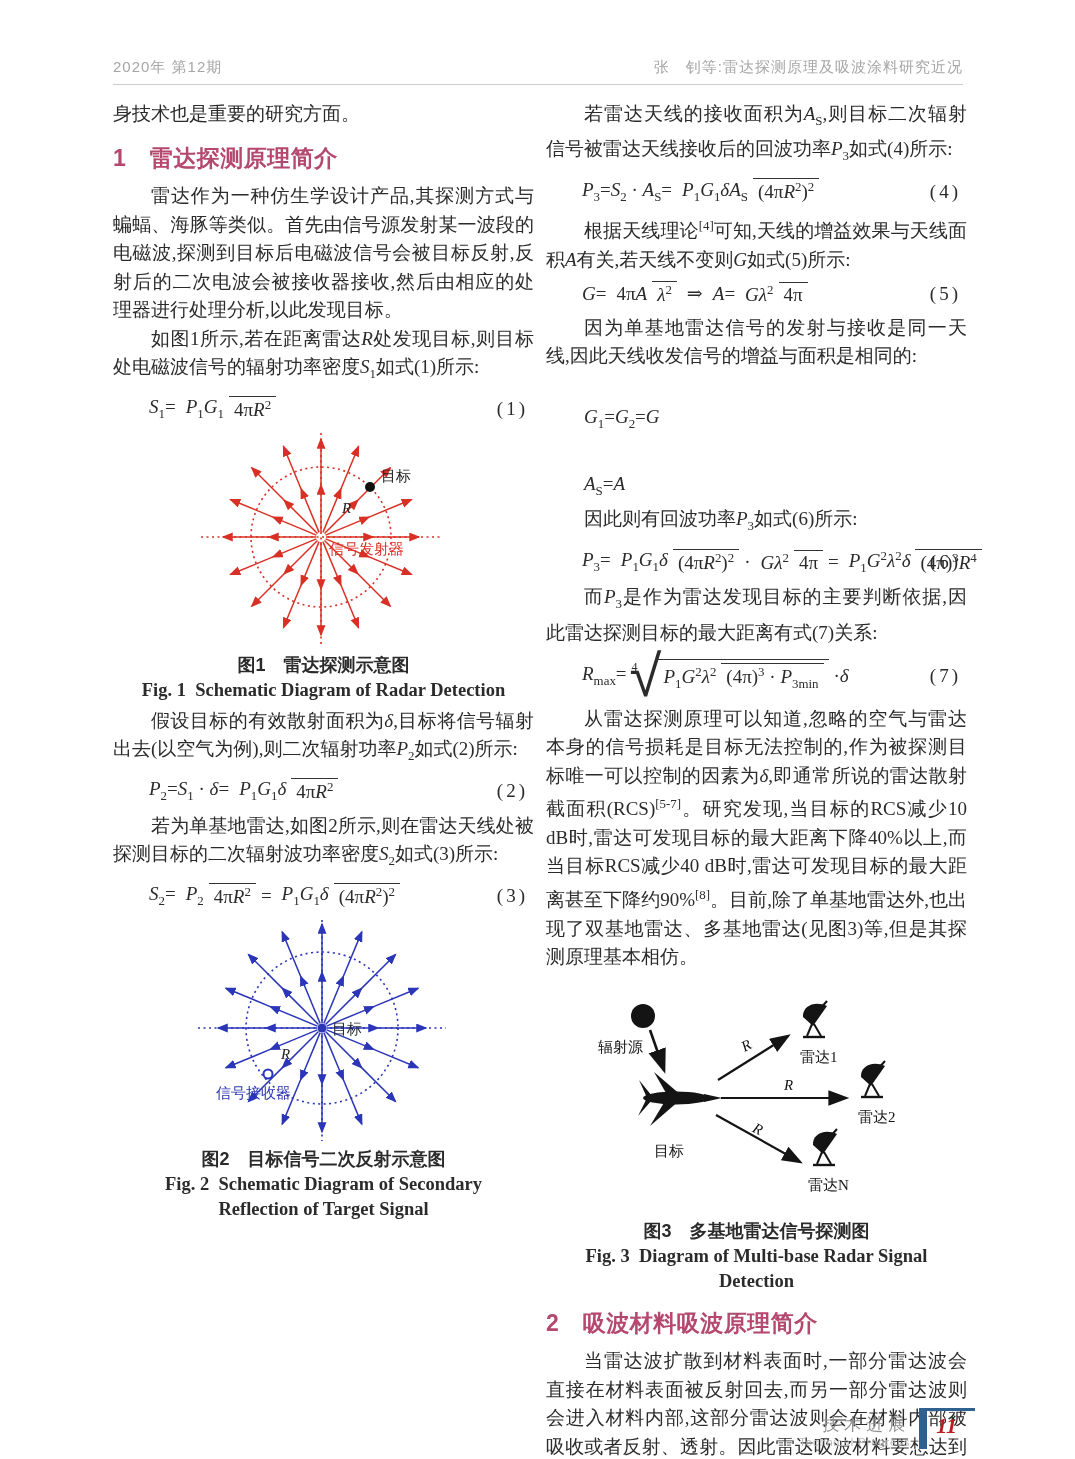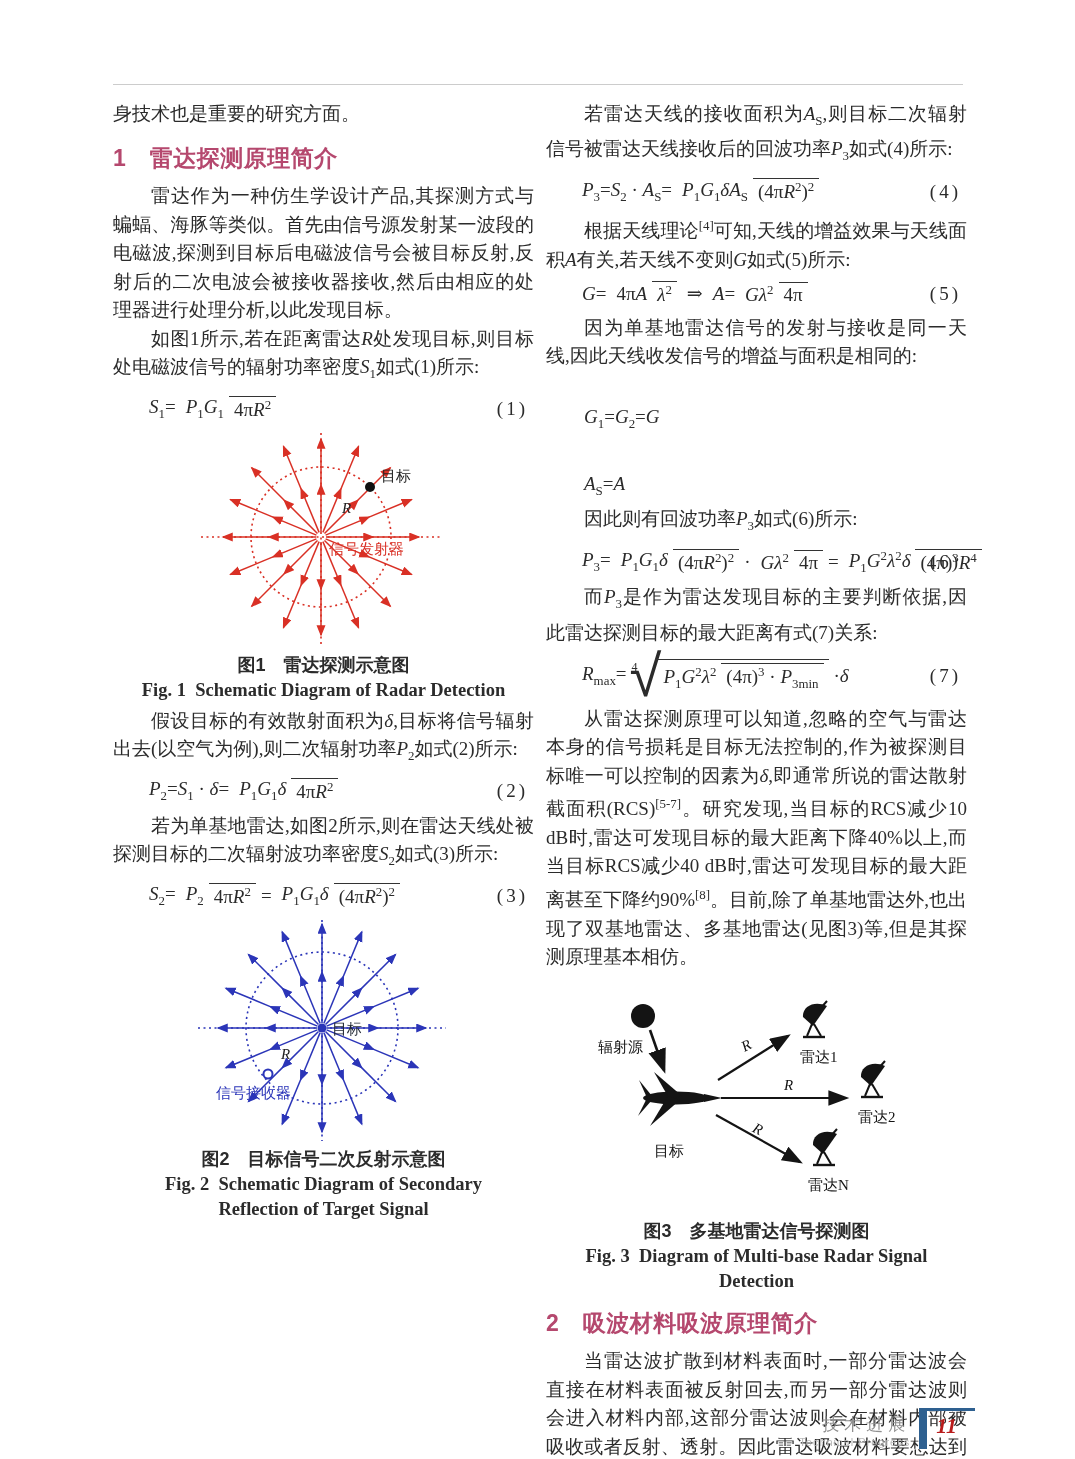--- a/index.html
+++ b/index.html
@@ -48,20 +48,24 @@
   .f-en{font-size:11px;color:#b8b8b8;letter-spacing:1px;}
   .f-page{border-top:3px solid #2e6090;border-left:8px solid #2e6090;padding:2px 18px 10px 9px;}
   .f-num{font-style:italic;font-weight:bold;font-size:22px;color:#b91c1c;
          font-family:"Liberation Serif","DejaVu Serif",serif;}
 </style>
 </head>
 <body>
 
 <div class="page">
 
+  <div class="hdr">
+    <span>2020年 第12期</span>
+    <span>张　钊等:雷达探测原理及吸波涂料研究近况</span>
+  </div>
   <div class="hdr-rule"></div>
 
   <div class="col col-left">
 
     <p>身技术也是重要的研究方面。</p>
 
     <h2 class="sec">1　雷达探测原理简介</h2>
 
     <p class="ind">雷达作为一种仿生学设计产品,其探测方式与蝙蝠、海豚等类似。首先由信号源发射某一波段的电磁波,探测到目标后电磁波信号会被目标反射,反射后的二次电波会被接收器接收,然后由相应的处理器进行处理分析,以此发现目标。</p>
     <p class="ind">如图1所示,若在距离雷达<i>R</i>处发现目标,则目标处电磁波信号的辐射功率密度<i>S</i><sub>1</sub>如式(1)所示:</p>

